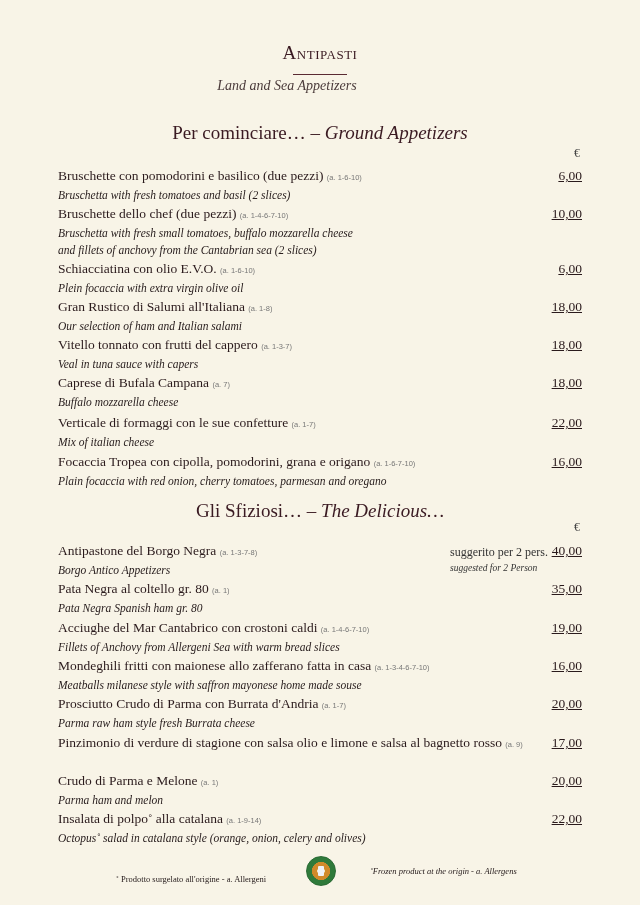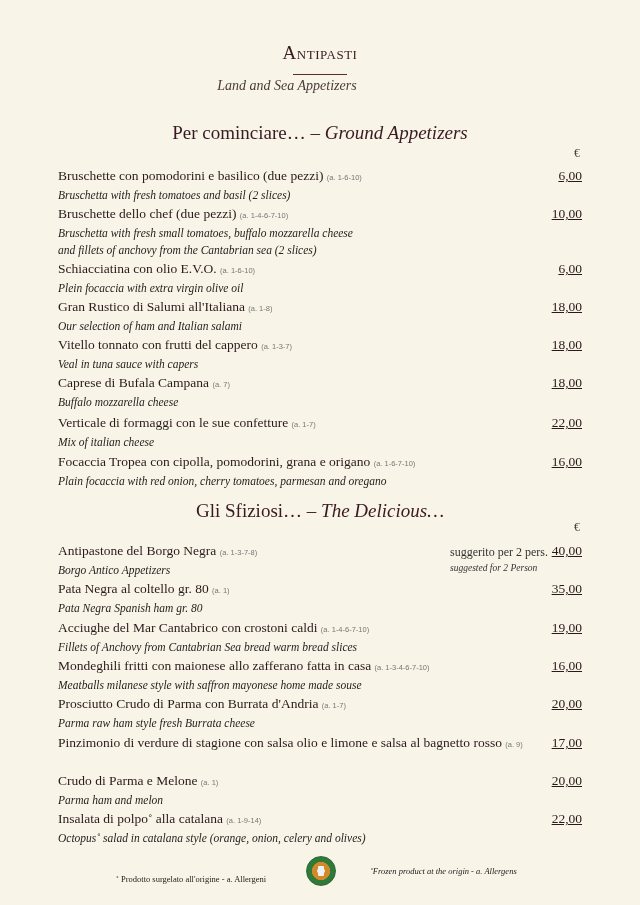--- a/index.html
+++ b/index.html
@@ -114,21 +114,21 @@
       <div class="suggest-en">suggested for 2 Person</div>
       <div class="price">40,00</div>
     </div>
     <div class="item" style="top: 580px;">
       <div class="item-name"><span>Pata Negra al coltello gr. 80</span> <span class="allergen">(a. 1)</span></div>
       <div class="item-desc">Pata Negra Spanish ham gr. 80</div>
       <div class="price">35,00</div>
     </div>
     <div class="item" style="top: 619px;">
       <div class="item-name"><span>Acciughe del Mar Cantabrico con crostoni caldi</span> <span class="allergen">(a. 1-4-6-7-10)</span></div>
-      <div class="item-desc">Fillets of Anchovy from Cantabrian Sea bread warm bread slices</div>
+      <div class="item-desc">Fillets of Anchovy from Allergeni Sea with warm bread slices</div>
       <div class="price">19,00</div>
     </div>
     <div class="item" style="top: 657px;">
       <div class="item-name"><span>Mondeghili fritti con maionese allo zafferano fatta in casa</span> <span class="allergen">(a. 1-3-4-6-7-10)</span></div>
       <div class="item-desc">Meatballs milanese style with saffron mayonese home made souse</div>
       <div class="price">16,00</div>
     </div>
     <div class="item" style="top: 695px;">
       <div class="item-name"><span>Prosciutto Crudo di Parma con Burrata d'Andria</span> <span class="allergen">(a. 1-7)</span></div>
       <div class="item-desc">Parma raw ham style fresh Burrata cheese</div>

